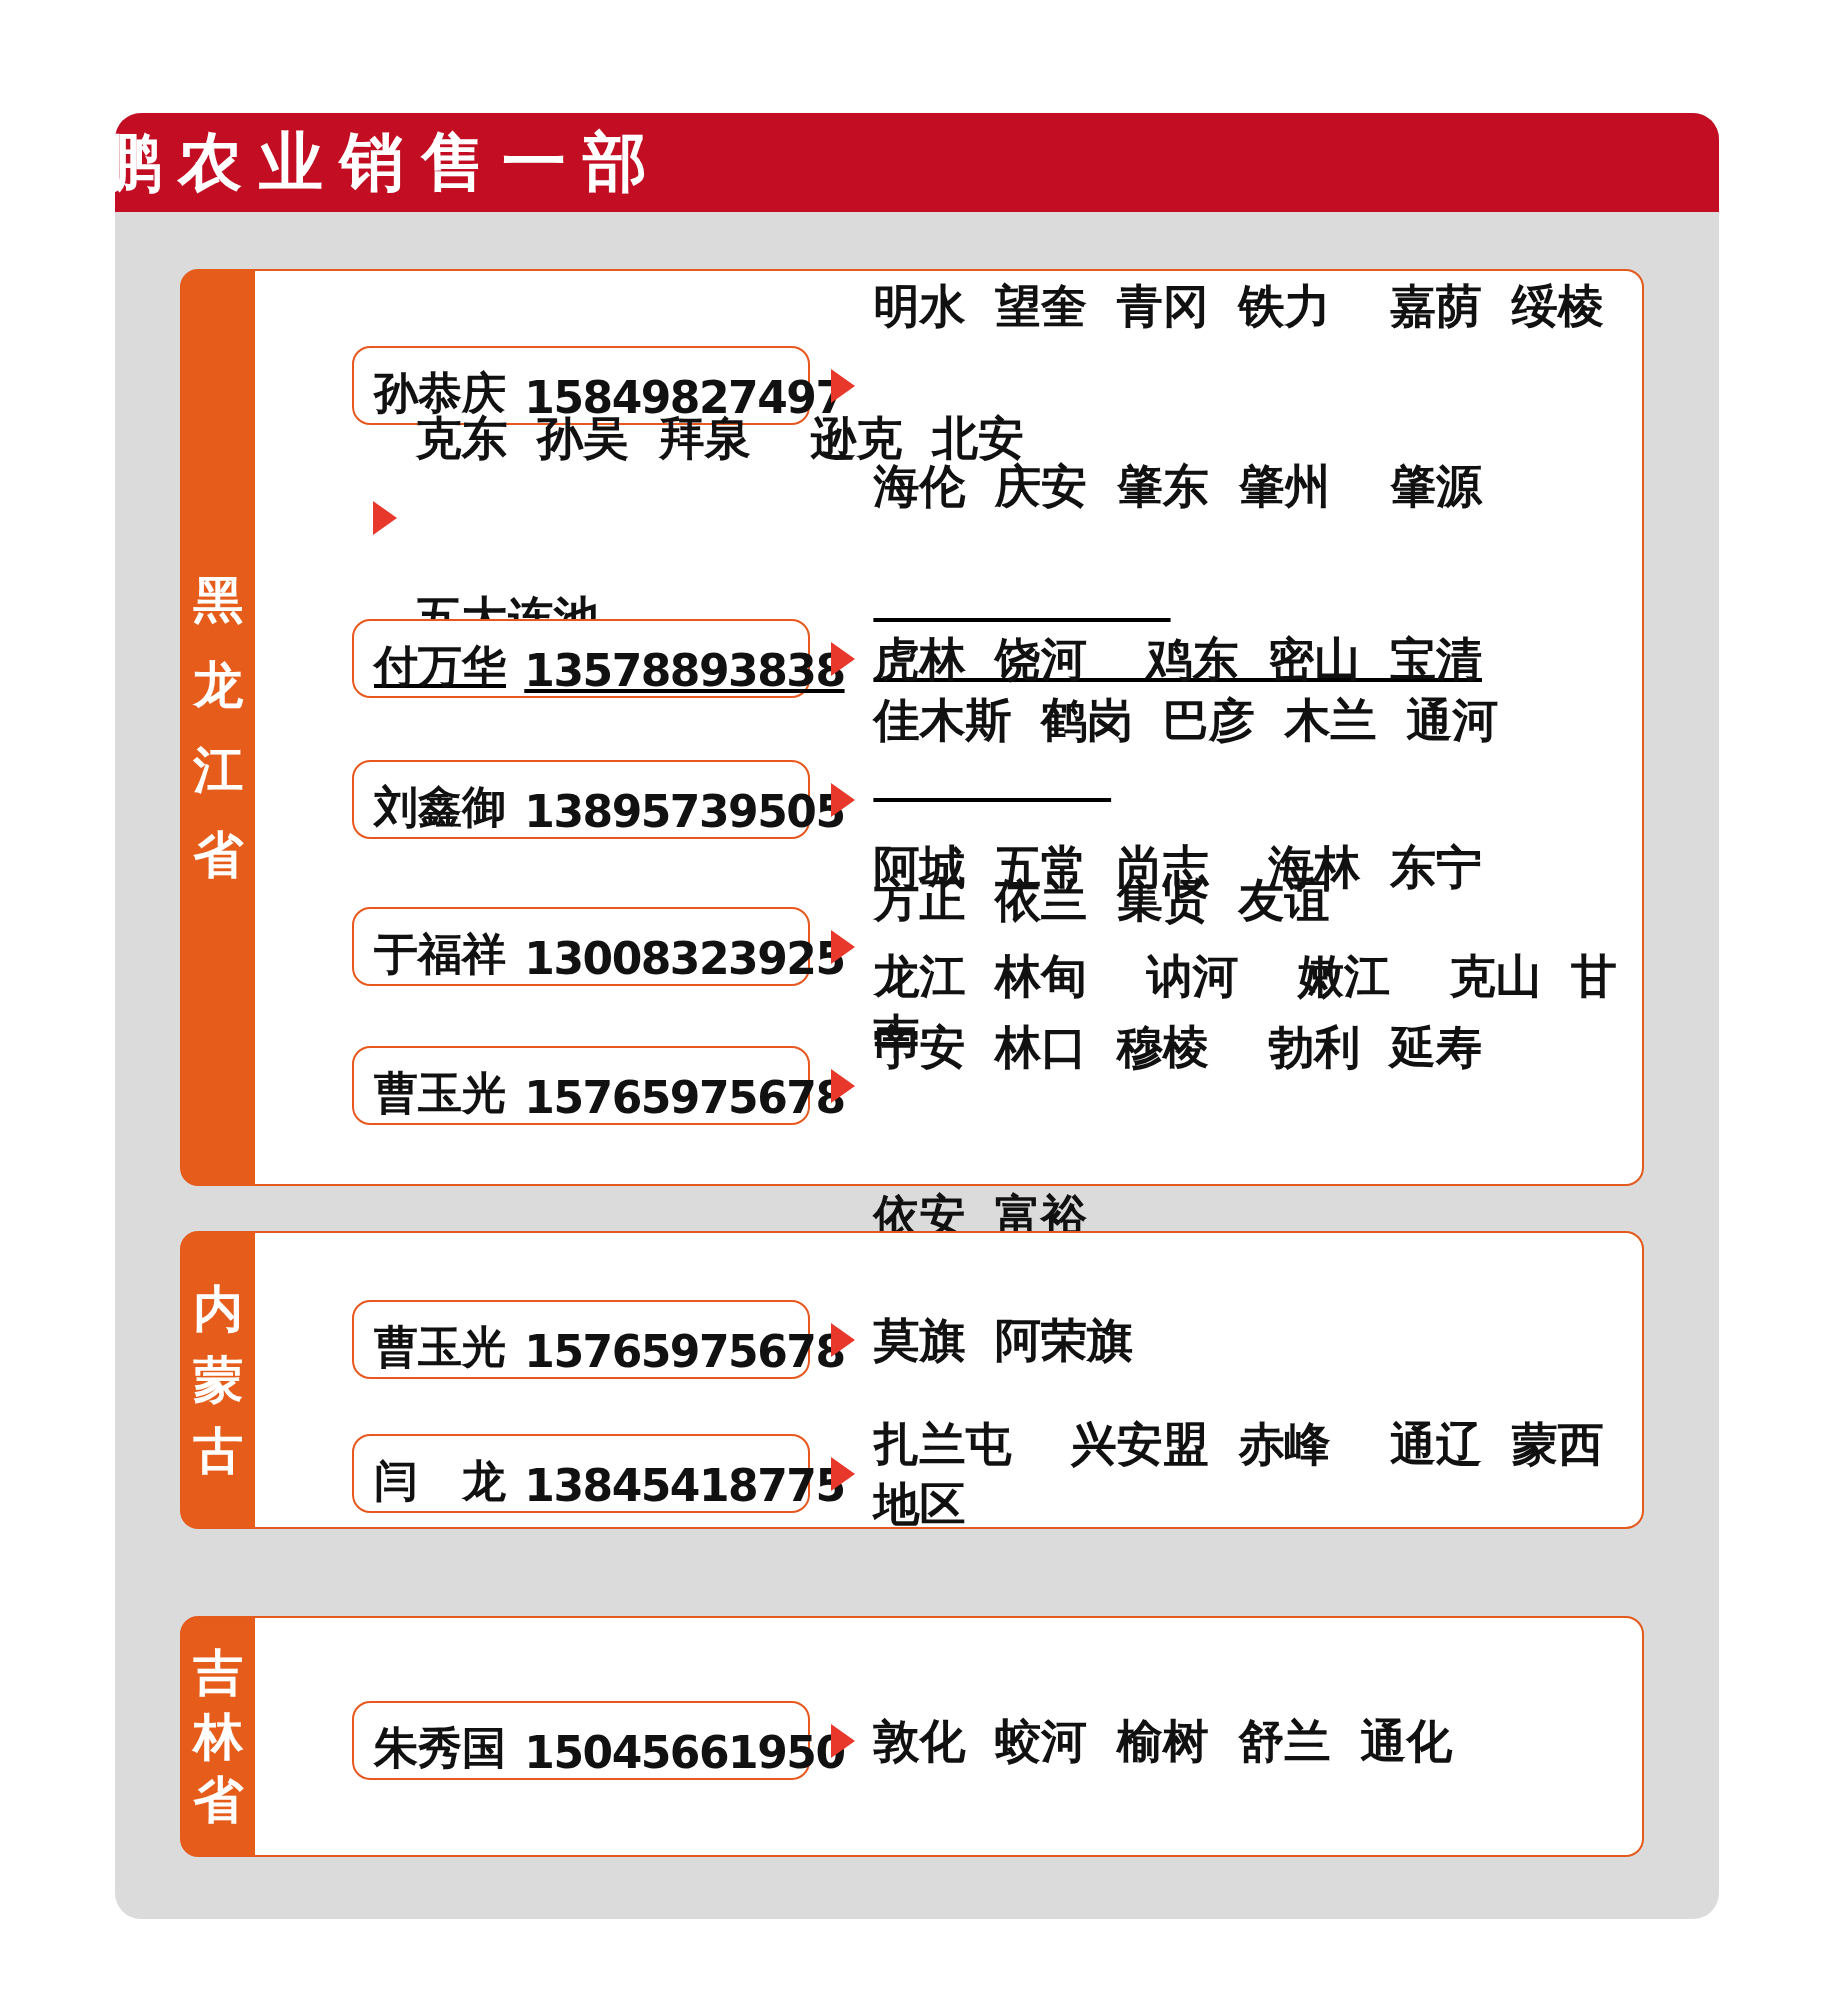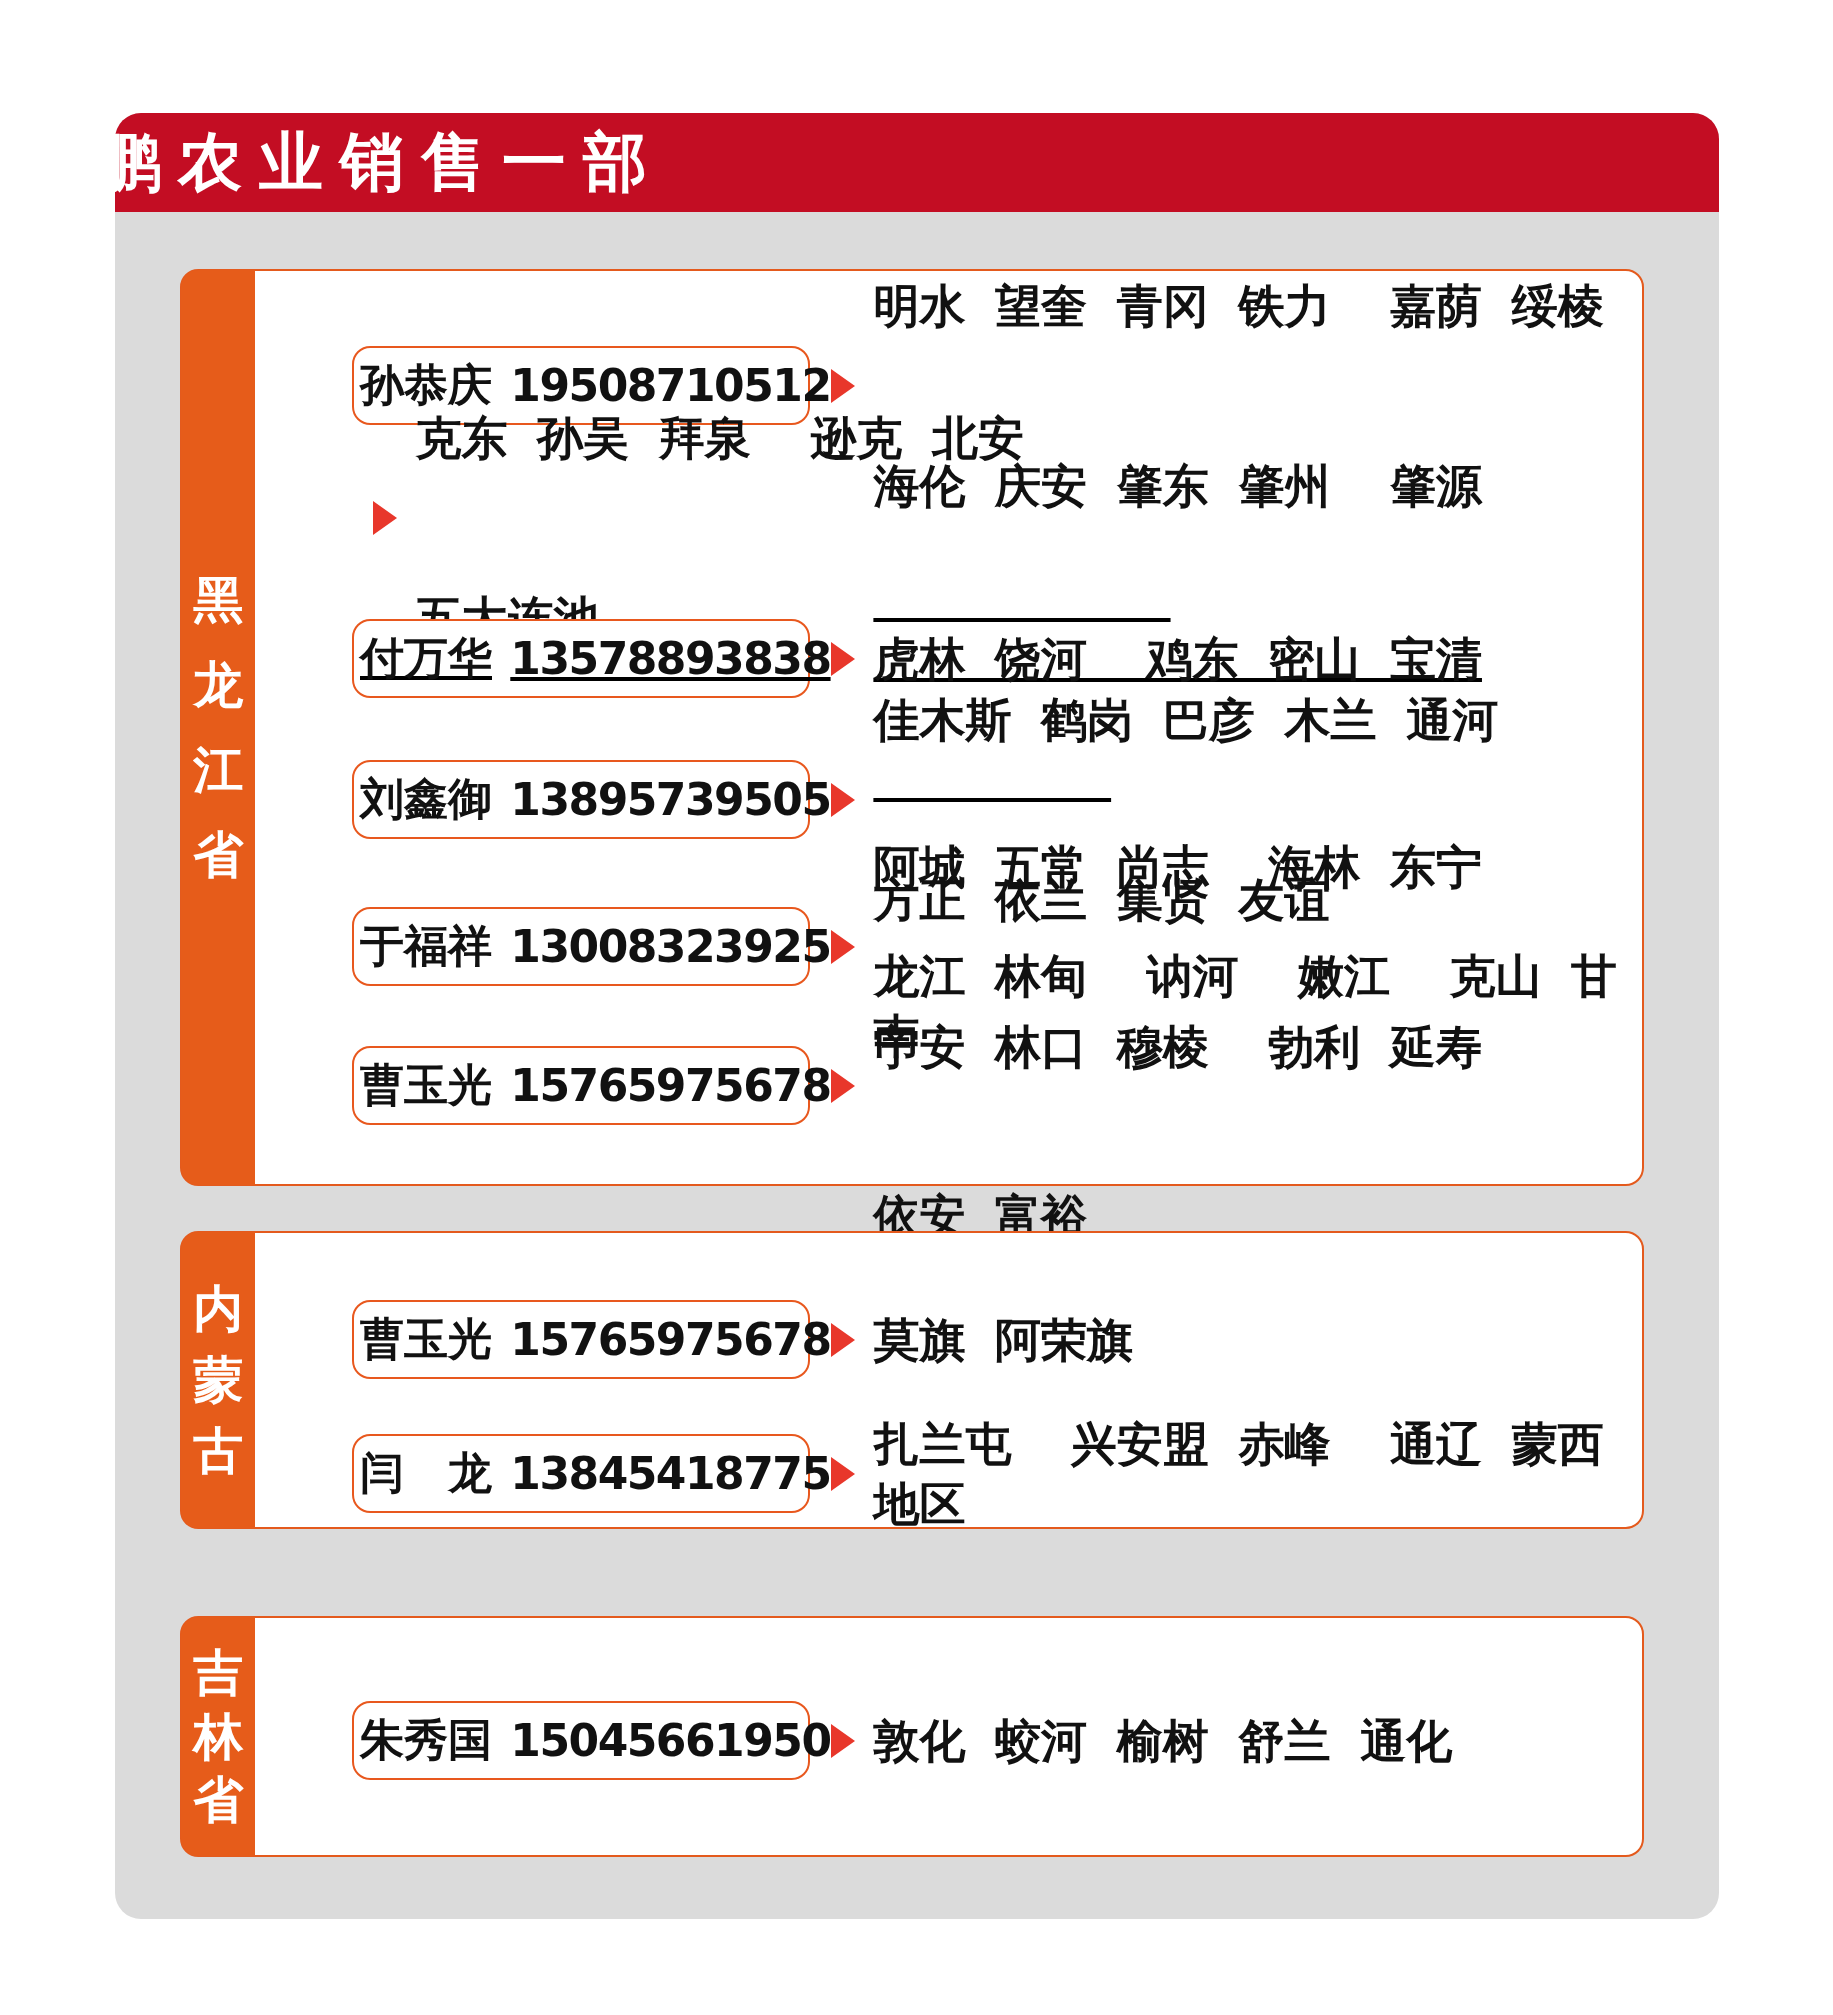--- a/index.html
+++ b/index.html
@@ -34,21 +34,21 @@
   }
   .sidebar .vchar{color:#ffffff;font-size:50px;font-weight:bold;line-height:50px;}
   .gap-lg{gap:35px;} .gap-md{gap:21.4px;} .gap-sm{gap:13.7px;}
   .entry{
     position:absolute;left:170px;height:79px;
     display:flex;align-items:center;
   }
   .namebox{
     width:458px;height:79px;box-sizing:border-box;flex:0 0 auto;
     border:2.3px solid #e8581e;border-radius:18.3px;background:#ffffff;
-    display:flex;align-items:center;padding-left:6px;
+    display:flex;align-items:flex-end;padding-left:20px;
   }
   .pname{font-size:44px;font-weight:bold;color:#111111;white-space:pre;}
   .pphone{font-size:44px;font-weight:bold;color:#111111;margin-left:18.3px;letter-spacing:-1.5px;}
   .arrow{
     flex:0 0 auto;margin-left:21.4px;width:0;height:0;
     border-top:17px solid transparent;border-bottom:17px solid transparent;
     border-left:24.4px solid #e8372b;
   }
   .regions{
     margin-left:18px;font-size:46px;font-weight:bold;color:#111111;
@@ -70,21 +70,21 @@
       <div class="sidebar gap-lg">
         <span class="vchar">黑</span>
         <span class="vchar">龙</span>
         <span class="vchar">江</span>
         <span class="vchar">省</span>
       </div>
 
       <div class="entry" style="top:75px;">
         <div class="namebox">
           <span class="pname">孙恭庆</span>
-          <span class="pphone">19508710512</span>
+          <span class="pphone">15849827497</span>
         </div>
         <div class="arrow"></div>
         <div class="regions two">
           <div>明水 望奎 青冈 铁力  嘉荫 绥棱</div>
           <div>海伦 庆安 肇东 肇州  肇源</div>
         </div>
       </div>
 
       <div class="entry" style="top:207px;">
         <div class="arrow"></div>

